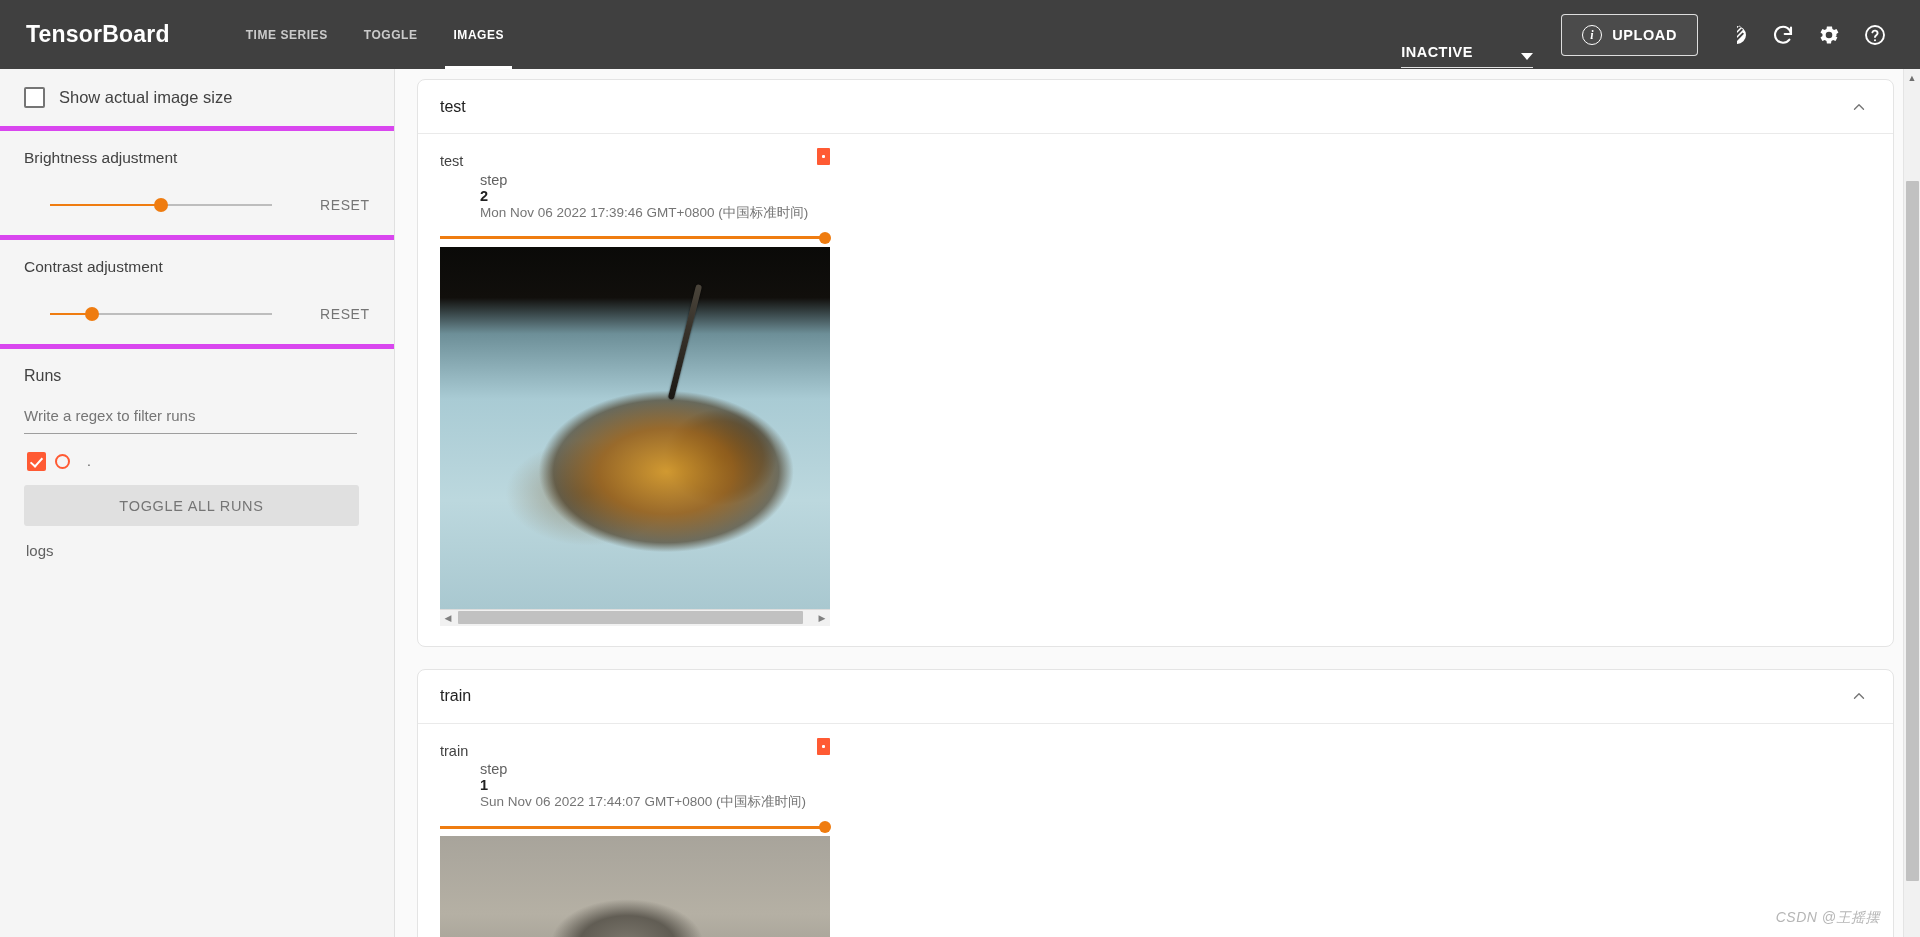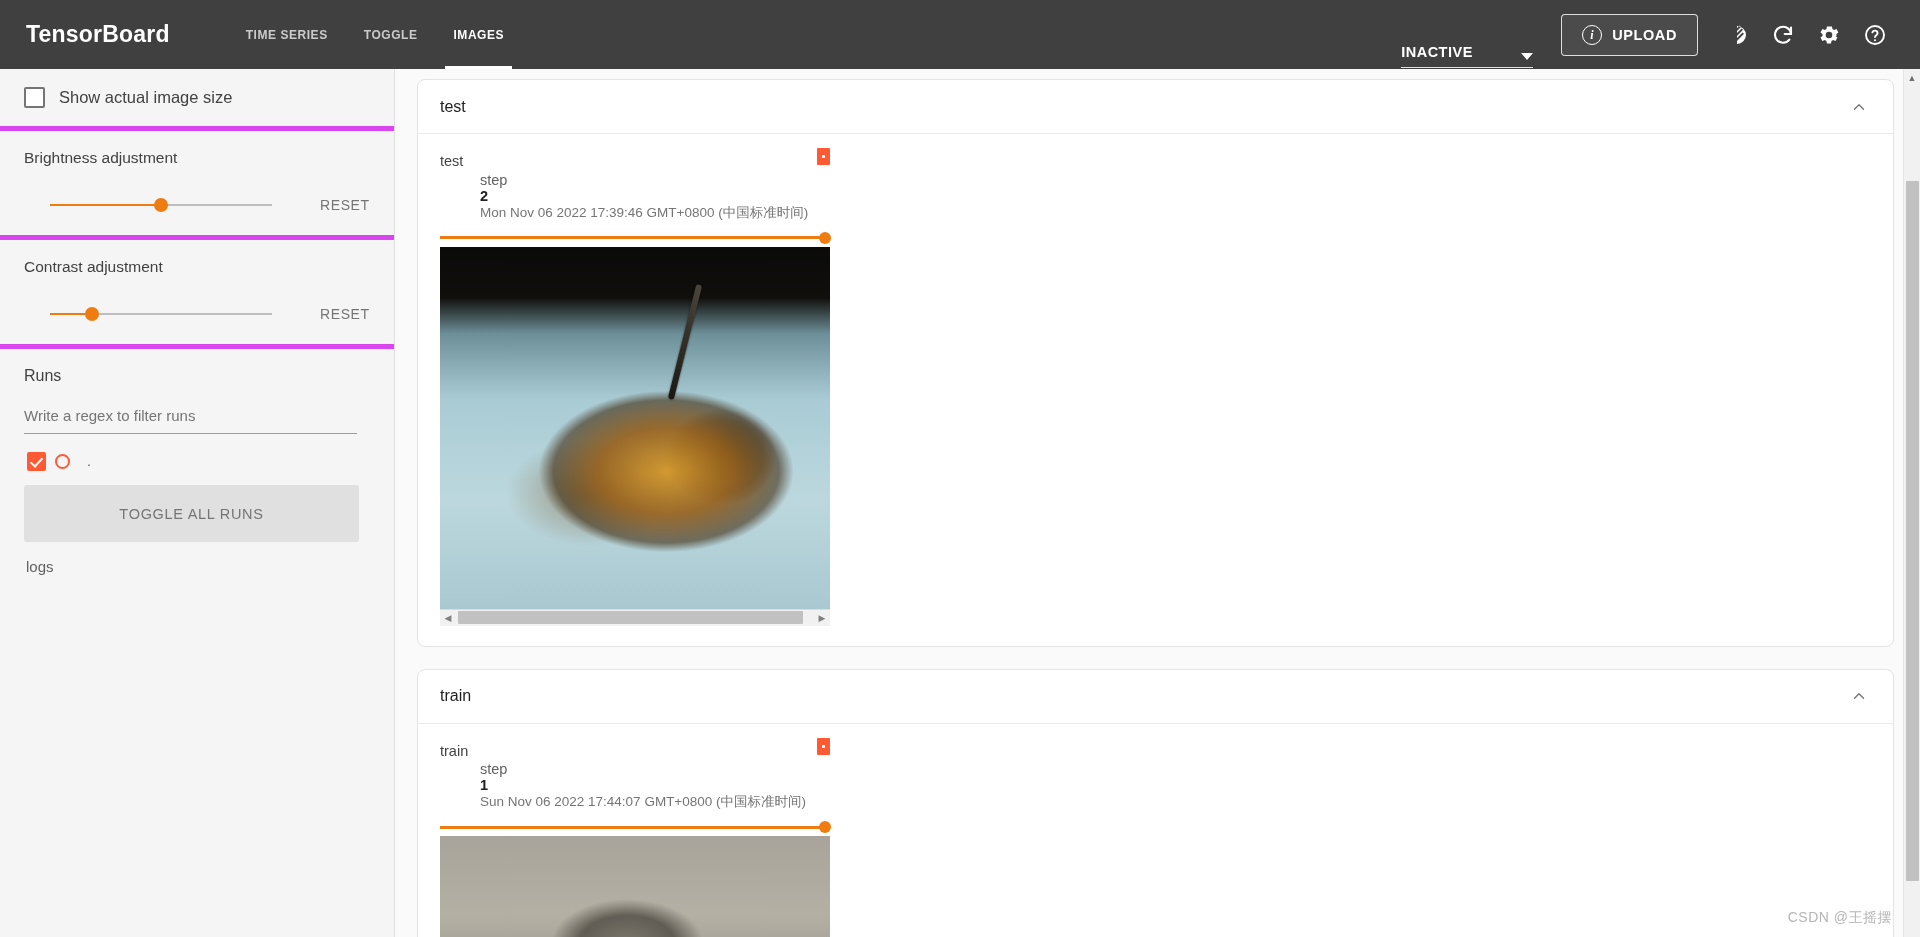--- a/index.html
+++ b/index.html
@@ -219,21 +219,21 @@
   .run-circle {
     width: 15px; height: 15px;
     border: 2px solid #ff5a33;
     border-radius: 50%;
   }
   .run-dot-label { font-size: 14px; color: #616161; margin-left: 8px; line-height: .6; }
 
   .toggle-all {
     display: block;
     width: 335px;
-    height: 57px;
+    height: 41px;
     background: #e0e0e0;
     border: none;
     border-radius: 3px;
     color: #757575;
     font-size: 14.5px;
     letter-spacing: .7px;
     font-family: inherit;
     cursor: pointer;
     margin-bottom: 16px;
   }
@@ -394,27 +394,28 @@
     position: absolute;
     left: 2px; top: 112px;
     width: 13px; height: 700px;
     background: #c1c1c1;
     border-radius: 1px;
     cursor: pointer;
   }
 
   .watermark {
     position: absolute;
-    right: 28px; bottom: 10px;
+    right: 40px; bottom: 10px;
     font-size: 14px;
     color: #b5b5b5;
     letter-spacing: .5px;
     z-index: 16;
     pointer-events: none;
     white-space: nowrap;
+    font-style: italic;
   }
 </style>
 </head>
 <body>
 
 <div class="app">
 
   <div class="toolbar">
     <div class="brand">TensorBoard</div>
 

